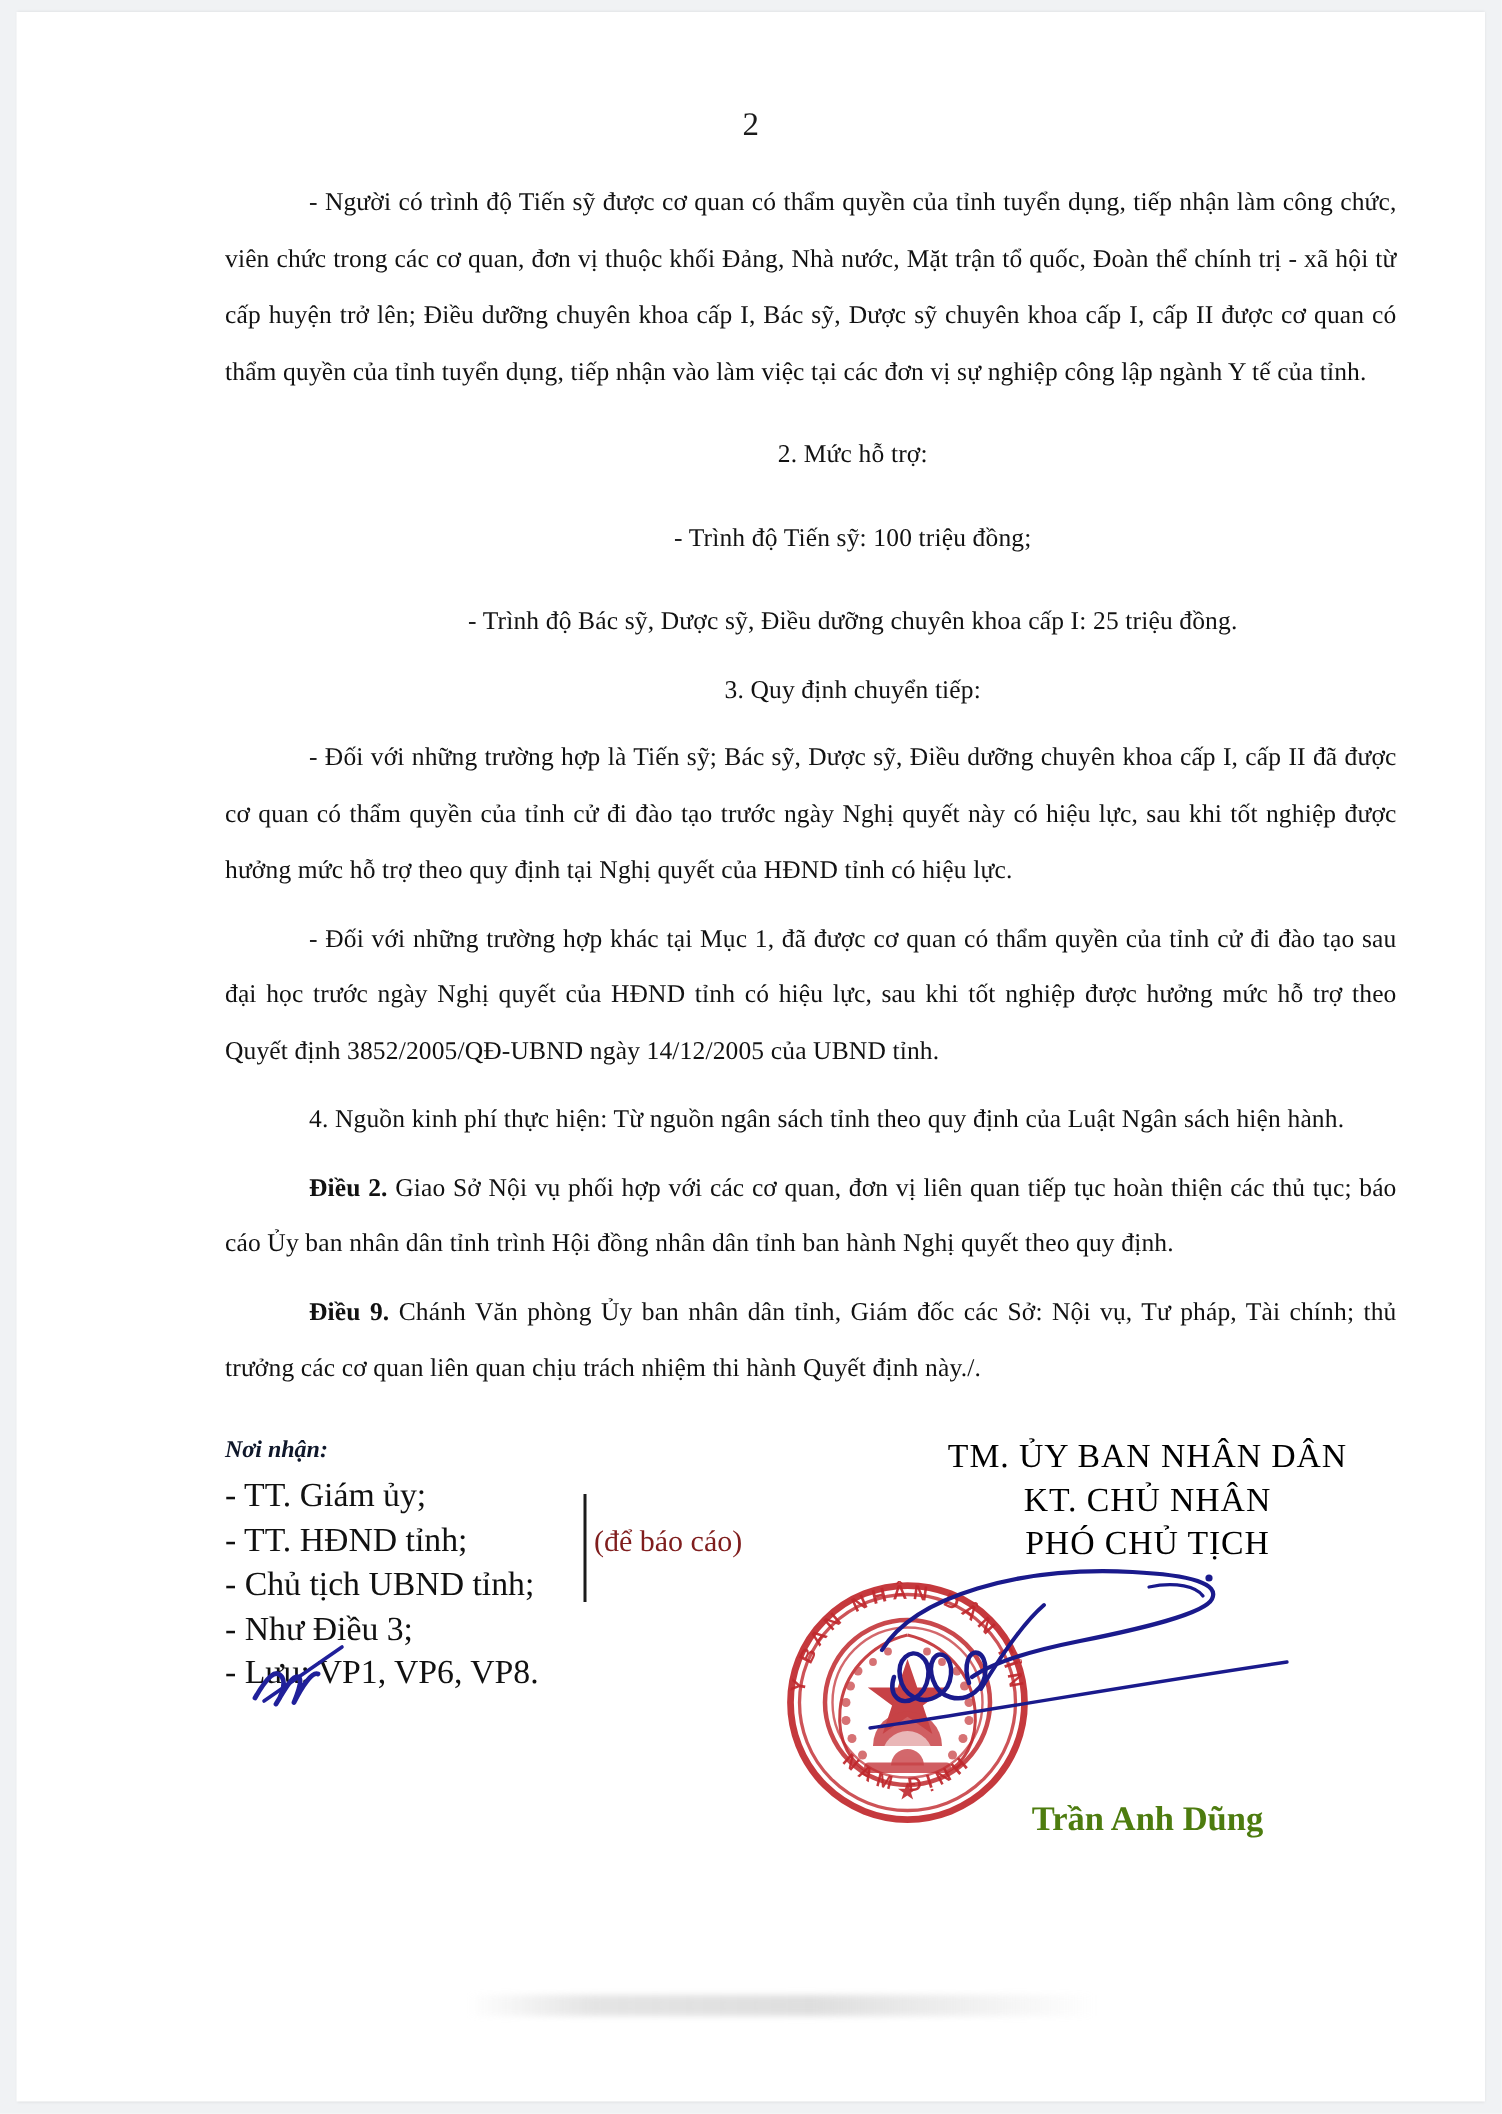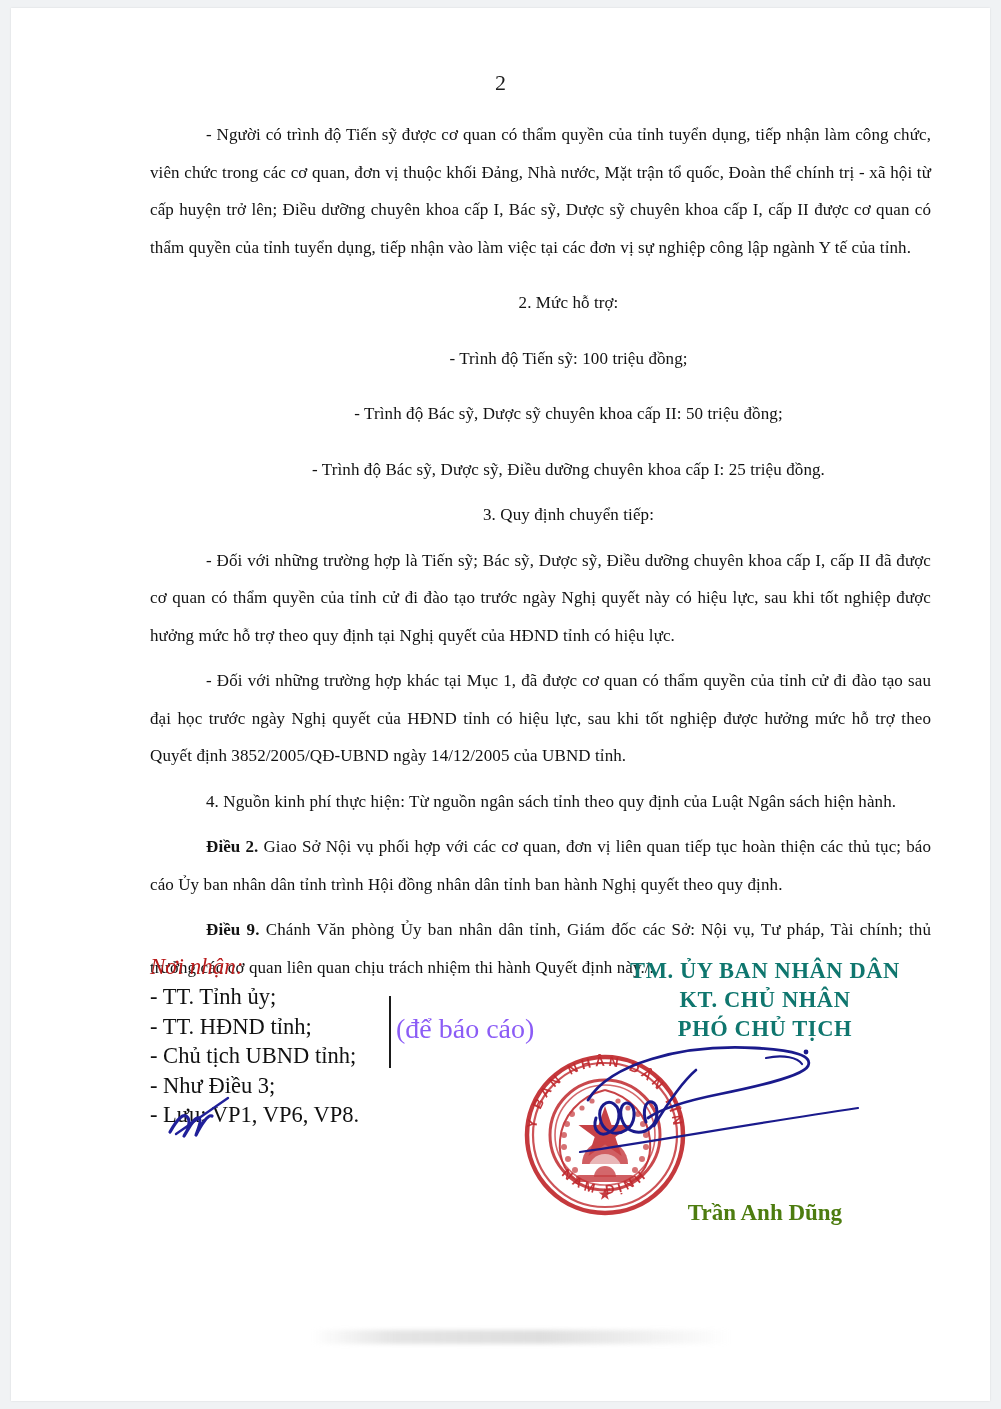--- a/index.html
+++ b/index.html
@@ -61,47 +61,47 @@
     width: 800px;
     height: 330px;
   }
   #recipients {
     position: absolute;
     left: 0;
     top: 0;
     width: 360px;
   }
   .recip-title {
-    font-weight: normal;
+    font-weight: bold;
     font-style: italic;
-    font-size: 23px;
+    font-size: 16px;
     line-height: 30px;
-    color: #b91c1c;
+    color: #0f172a;
   }
   .recip-item {
     font-size: 22.5px;
     line-height: 29.5px;
     color: #111;
     white-space: nowrap;
   }
   #brace {
     position: absolute;
     left: 239px;
     top: 44px;
     width: 2px;
     height: 72px;
     background: #1b1b1b;
   }
   #note-bao-cao {
     position: absolute;
     left: 246px;
     top: 62px;
-    font-size: 28px;
+    font-size: 20px;
     line-height: 29px;
-    color: #8b5cf6;
+    color: #7f1d1d;
     white-space: nowrap;
   }
   
   #luu-mark {
     position: absolute;
     left: 12px;
     top: 140px;
     width: 120px;
     height: 56px;
     pointer-events: none;
@@ -109,25 +109,25 @@
 
   
   #sign-col {
     position: absolute;
     left: 430px;
     top: 4px;
     width: 370px;
     text-align: center;
   }
   .sign-line {
-    font-weight: bold;
+    font-weight: normal;
     font-size: 22.5px;
     line-height: 29px;
     letter-spacing: 0.6px;
-    color: #0f766e;
+    color: #000000;
     white-space: nowrap;
   }
   #seal-wrap {
     position: absolute;
     left: 360px;
     top: 88px;
     width: 420px;
     height: 200px;
   }
   #seal {
@@ -169,21 +169,20 @@
   <div class="page-number">2</div>
 
   <div id="body-text">
 
     <p class="indent">- Người có trình độ Tiến sỹ được cơ quan có thẩm quyền của tỉnh tuyển dụng, tiếp nhận làm công chức, viên chức trong các cơ quan, đơn vị thuộc khối Đảng, Nhà nước, Mặt trận tổ quốc, Đoàn thể chính trị - xã hội từ cấp huyện trở lên; Điều dưỡng chuyên khoa cấp I, Bác sỹ, Dược sỹ chuyên khoa cấp I, cấp II được cơ quan có thẩm quyền của tỉnh tuyển dụng, tiếp nhận vào làm việc tại các đơn vị sự nghiệp công lập ngành Y tế của tỉnh.</p>
 
     <p class="indent gap-lg last-line-left">2. Mức hỗ trợ:</p>
 
     <p class="indent gap-lg last-line-left">- Trình độ Tiến sỹ: 100 triệu đồng;</p>
 
-    <p class="indent gap-lg last-line-left">- Trình độ Bác sỹ, Dược sỹ chuyên khoa cấp II: 50 triệu đồng;</p>
 
     <p class="indent gap-lg last-line-left">- Trình độ Bác sỹ, Dược sỹ, Điều dưỡng chuyên khoa cấp I: 25 triệu đồng.</p>
 
     <p class="indent gap-sm last-line-left">3. Quy định chuyển tiếp:</p>
 
     <p class="indent gap-sm">- Đối với những trường hợp là Tiến sỹ; Bác sỹ, Dược sỹ, Điều dưỡng chuyên khoa cấp I, cấp II đã được cơ quan có thẩm quyền của tỉnh cử đi đào tạo trước ngày Nghị quyết này có hiệu lực, sau khi tốt nghiệp được hưởng mức hỗ trợ theo quy định tại Nghị quyết của HĐND tỉnh có hiệu lực.</p>
 
     <p class="indent gap-sm">- Đối với những trường hợp khác tại Mục 1, đã được cơ quan có thẩm quyền của tỉnh cử đi đào tạo sau đại học trước ngày Nghị quyết của HĐND tỉnh có hiệu lực, sau khi tốt nghiệp được hưởng mức hỗ trợ theo Quyết định 3852/2005/QĐ-UBND ngày 14/12/2005 của UBND tỉnh.</p>
 
     <p class="indent gap-sm">4. Nguồn kinh phí thực hiện: Từ nguồn ngân sách tỉnh theo quy định của Luật Ngân sách hiện hành.</p>
@@ -191,21 +190,21 @@
     <p class="indent gap-sm"><b>Điều 2.</b><span> Giao Sở Nội vụ phối hợp với các cơ quan, đơn vị liên quan tiếp tục hoàn thiện các thủ tục; báo cáo Ủy ban nhân dân tỉnh trình Hội đồng nhân dân tỉnh ban hành Nghị quyết theo quy định.</span></p>
 
     <p class="indent gap-sm"><b>Điều 9.</b><span> Chánh Văn phòng Ủy ban nhân dân tỉnh, Giám đốc các Sở: Nội vụ, Tư pháp, Tài chính; thủ trưởng các cơ quan liên quan chịu trách nhiệm thi hành Quyết định này./.</span></p>
 
   </div>
 
   <div id="bottom">
 
     <div id="recipients">
       <div class="recip-title">Nơi nhận:</div>
-      <div class="recip-item">- TT. Tỉnh ủy;</div>
+      <div class="recip-item">- TT. Giám ủy;</div>
       <div class="recip-item">- TT. HĐND tỉnh;</div>
       <div class="recip-item">- Chủ tịch UBND tỉnh;</div>
       <div class="recip-item">- Như Điều 3;</div>
       <div class="recip-item">- Lưu: VP1, VP6, VP8.</div>
     </div>
 
     <div id="brace"></div>
     <div id="note-bao-cao">(để báo cáo)</div>
 
     <svg id="luu-mark" viewBox="0 0 120 56">

